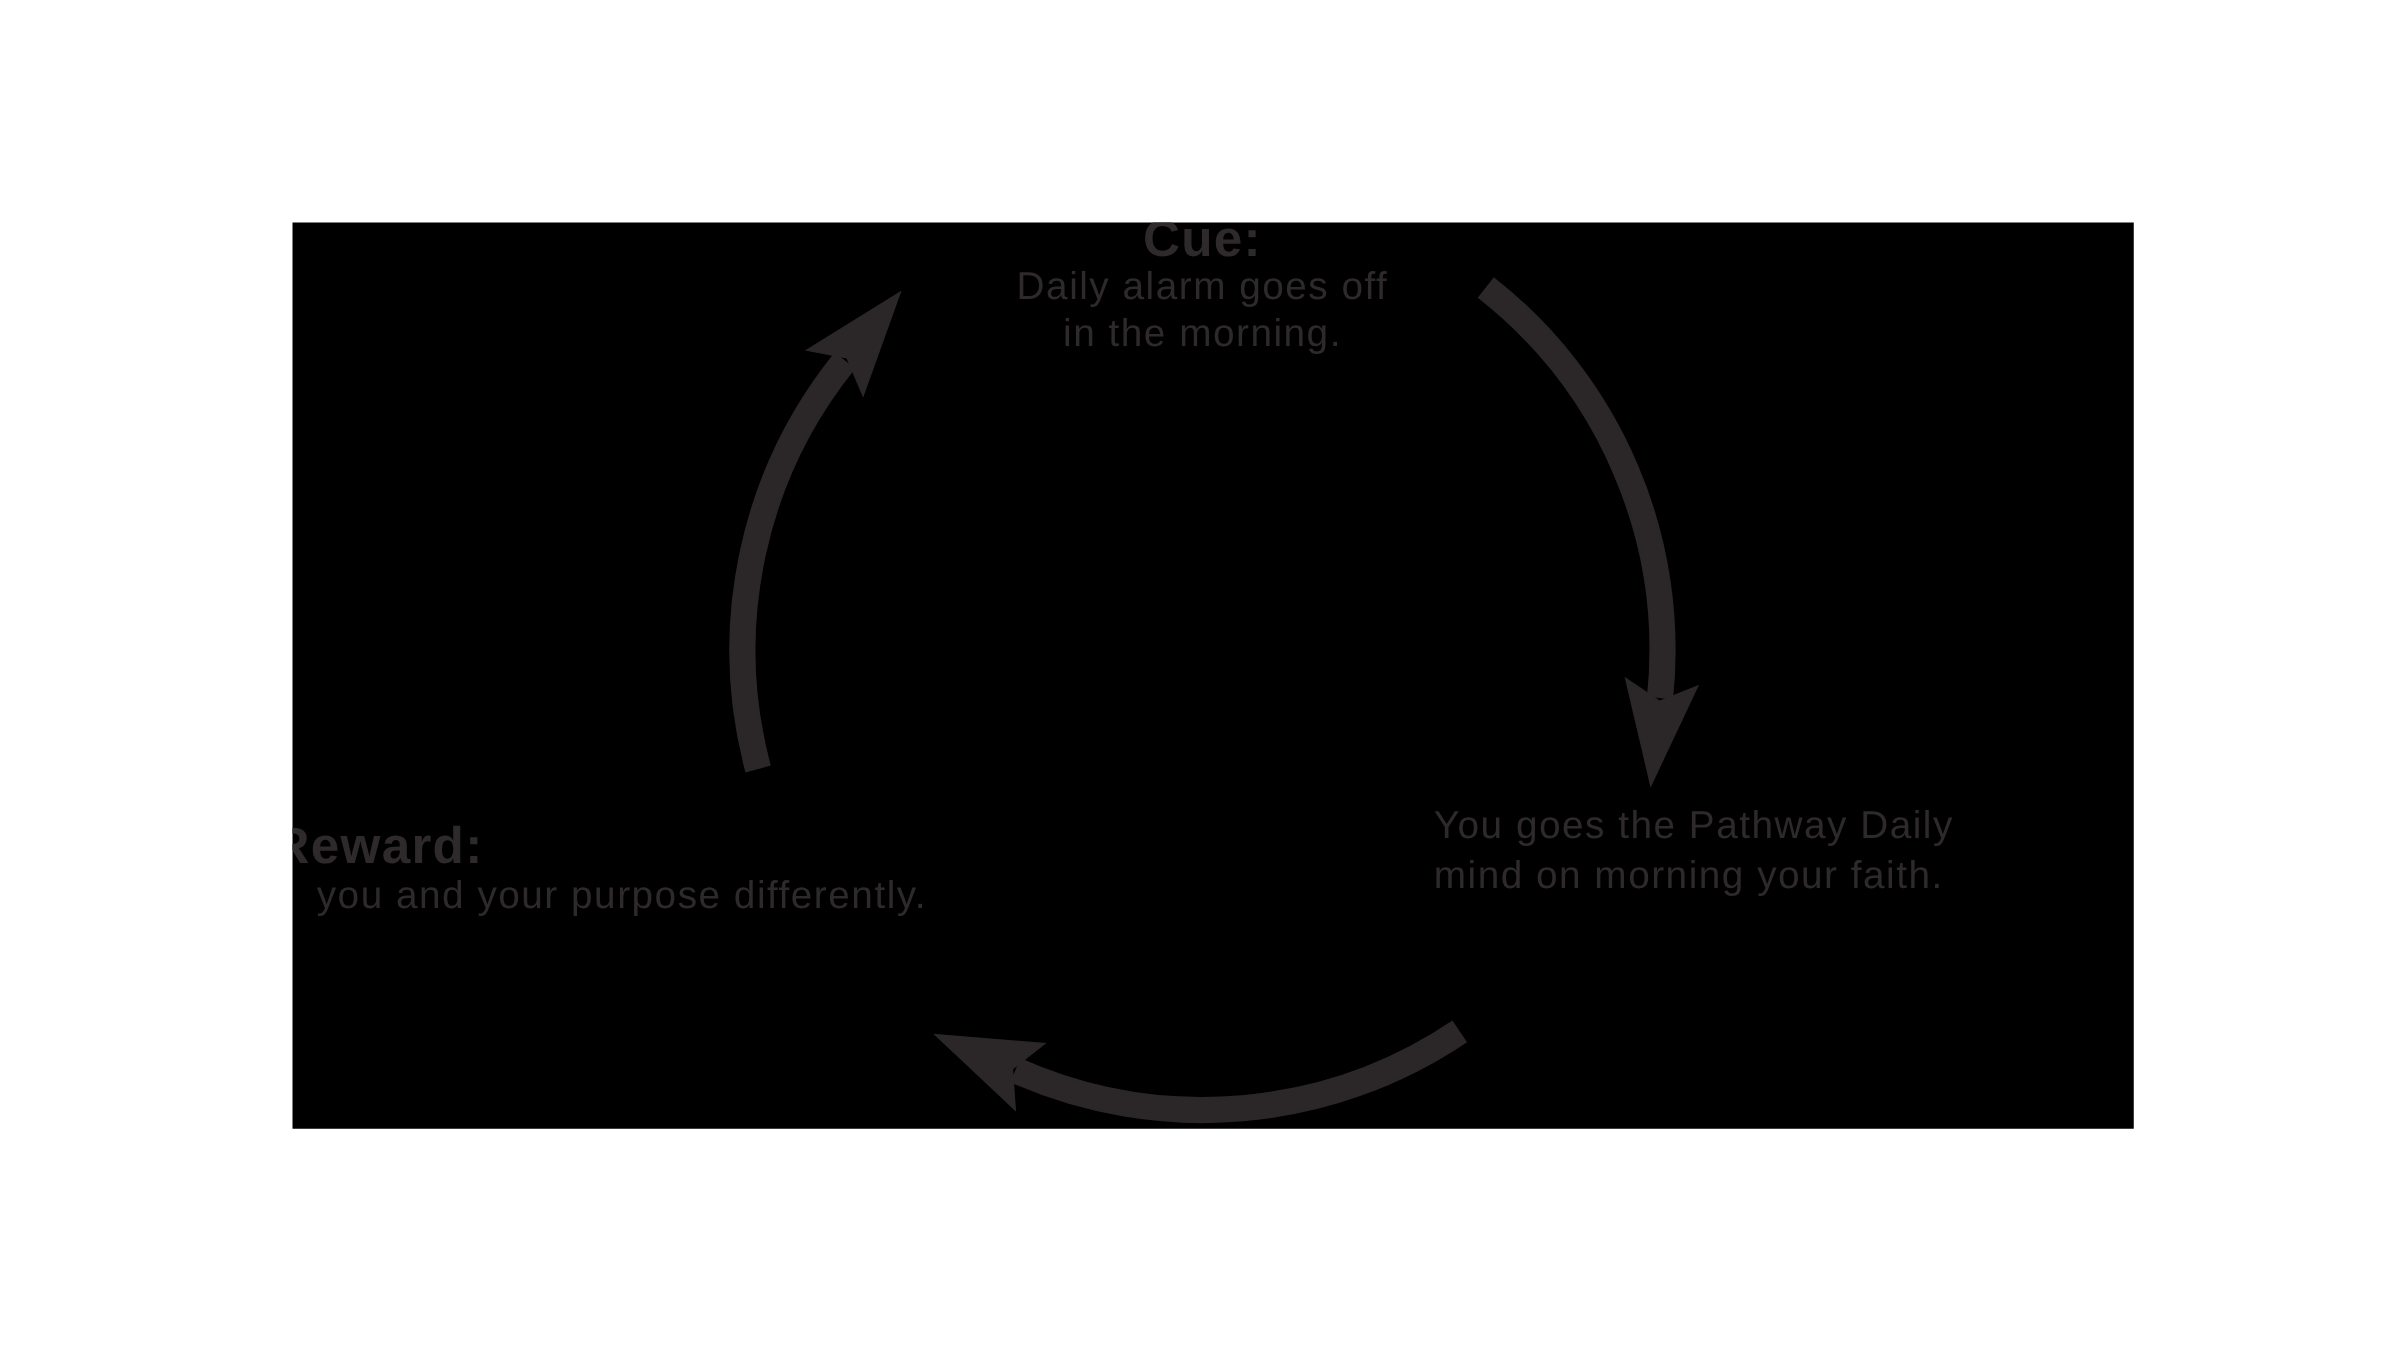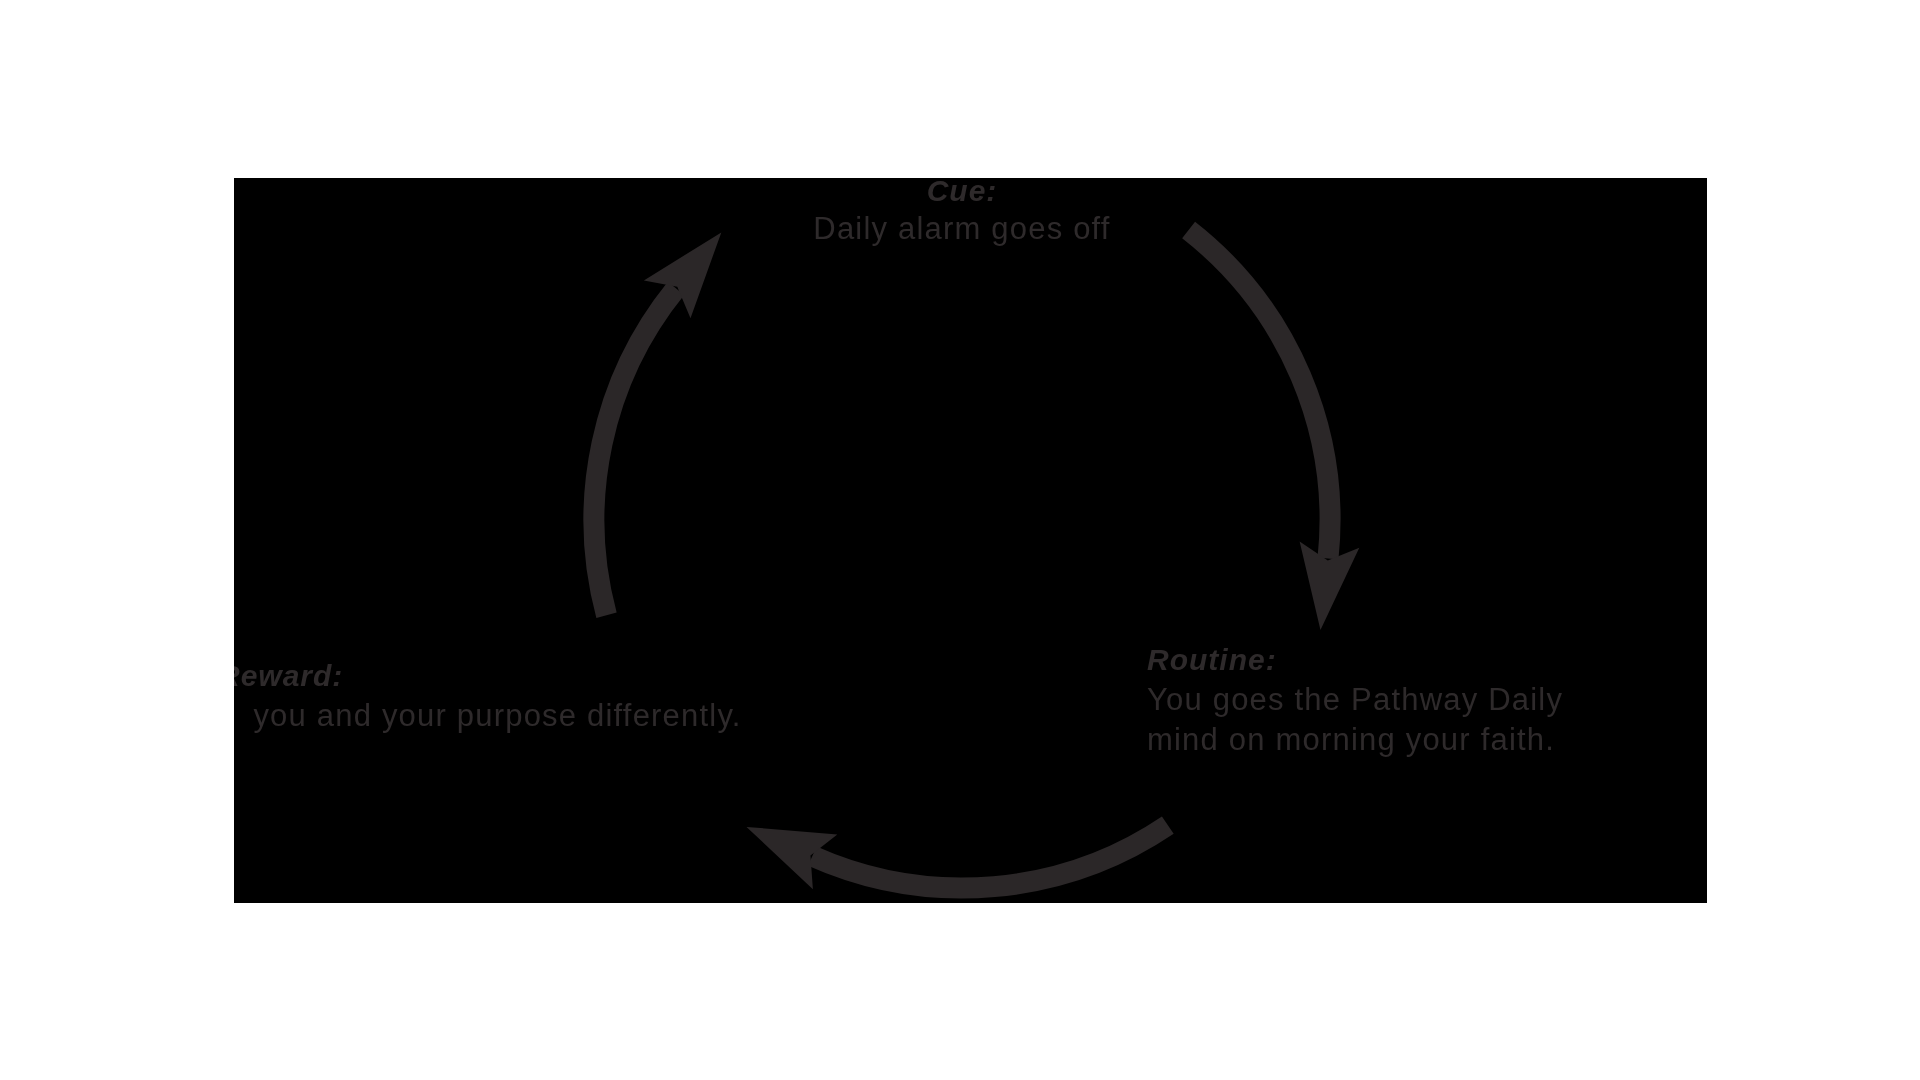--- a/index.html
+++ b/index.html
@@ -25,23 +25,22 @@
   .step {
     position:absolute;
     color:#2e2a2b;
     font-size:31px;
     letter-spacing:1.2px;
     line-height:38px;
     white-space:nowrap;
   }
   .step .heading {
     font-weight:bold;
-    font-size:30px;
+    font-size:41px;
     letter-spacing:1px;
-    font-style:italic;
   }
   .step-cue {
     left:428px; top:-6px;
     width:600px;
     text-align:center;
   }
   .step-routine {
     left:913px; top:462px;
     width:600px;
     text-align:left;
@@ -75,24 +74,24 @@
     <path d="M 954.6 52 A 368 368 0 0 1 1094 380.5" fill="none" stroke="#2b2728" stroke-width="21" stroke-linecap="butt" marker-end="url(#dart)"></path>
 
     <path d="M 933.8 647.1 A 368 368 0 0 1 578.3 678.2" fill="none" stroke="#2b2728" stroke-width="21" stroke-linecap="butt" marker-end="url(#dart)"></path>
 
     <path d="M 372.5 437.2 A 368 368 0 0 1 442 110.4" fill="none" stroke="#2b2728" stroke-width="21" stroke-linecap="butt" marker-end="url(#dart)"></path>
   </svg>
 
   <div class="step step-cue">
     <span class="heading line">Cue:</span>
     <span class="line">Daily alarm goes off</span>
+    <span class="line">in the morning.</span>
   </div>
 
   <div class="step step-routine">
-    <span class="heading line">Routine:</span>
     <span class="line">You goes the Pathway Daily</span>
     <span class="line">mind on morning your faith.</span>
   </div>
 
   <div class="step step-reward">
     <span class="heading line">Reward:</span>
     <span class="line">you and your purpose differently.</span>
   </div>
 
 </div>

